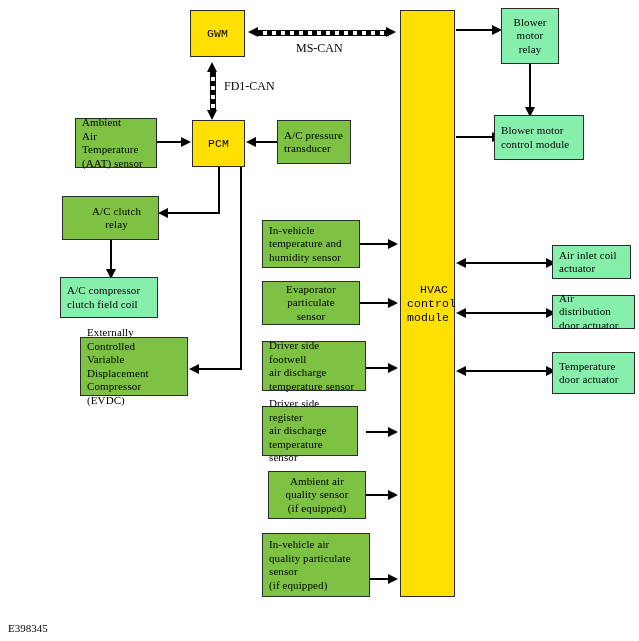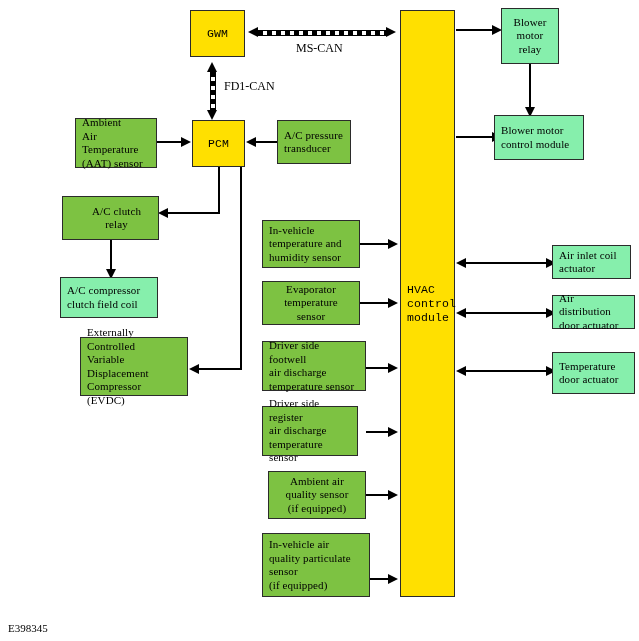--- a/index.html
+++ b/index.html
@@ -38,21 +38,21 @@
   }
   .green  { background: #7dc242; }
   .blue   { background: #86efac; }
   .yellow { background: #ffe000; font-family: Liberation Mono, monospace; }
 
   .center-txt .txt { text-align: center; }
   .left-txt   .txt { text-align: left; }
 
   
   #hvac-control-module .txt {
-    text-align: left;
+    text-align: right;
     font-size: 11.5px;
     line-height: 14px;
   }
   #gwm .txt, #pcm .txt { text-align: center; font-size: 11.5px; }
 
   
   .line {
     position: absolute;
     background: #000000;
   }
@@ -221,21 +221,21 @@
   <div class="box green left-txt" id="in-vehicle-temperature-humidity-sensor" style="left:262px; top:220px; width:98px; height:48px;">
     <span class="txt">In-vehicle
 temperature and
 humidity sensor</span>
   </div>
   <div class="line h-line" style="left:360px; top:243px; width:30px;"></div>
   <div class="arrow arrow-r" style="left:388px; top:239px;"></div>
 
   <div class="box green center-txt" id="evaporator-temperature-sensor" style="left:262px; top:281px; width:98px; height:44px;">
     <span class="txt">Evaporator
-temperature
+particulate
 sensor</span>
   </div>
   <div class="line h-line" style="left:360px; top:302px; width:30px;"></div>
   <div class="arrow arrow-r" style="left:388px; top:298px;"></div>
 
   <div class="box green left-txt" id="driver-side-footwell-sensor" style="left:262px; top:341px; width:104px; height:50px;">
     <span class="txt">Driver side footwell
 air discharge
 temperature sensor</span>
   </div>

